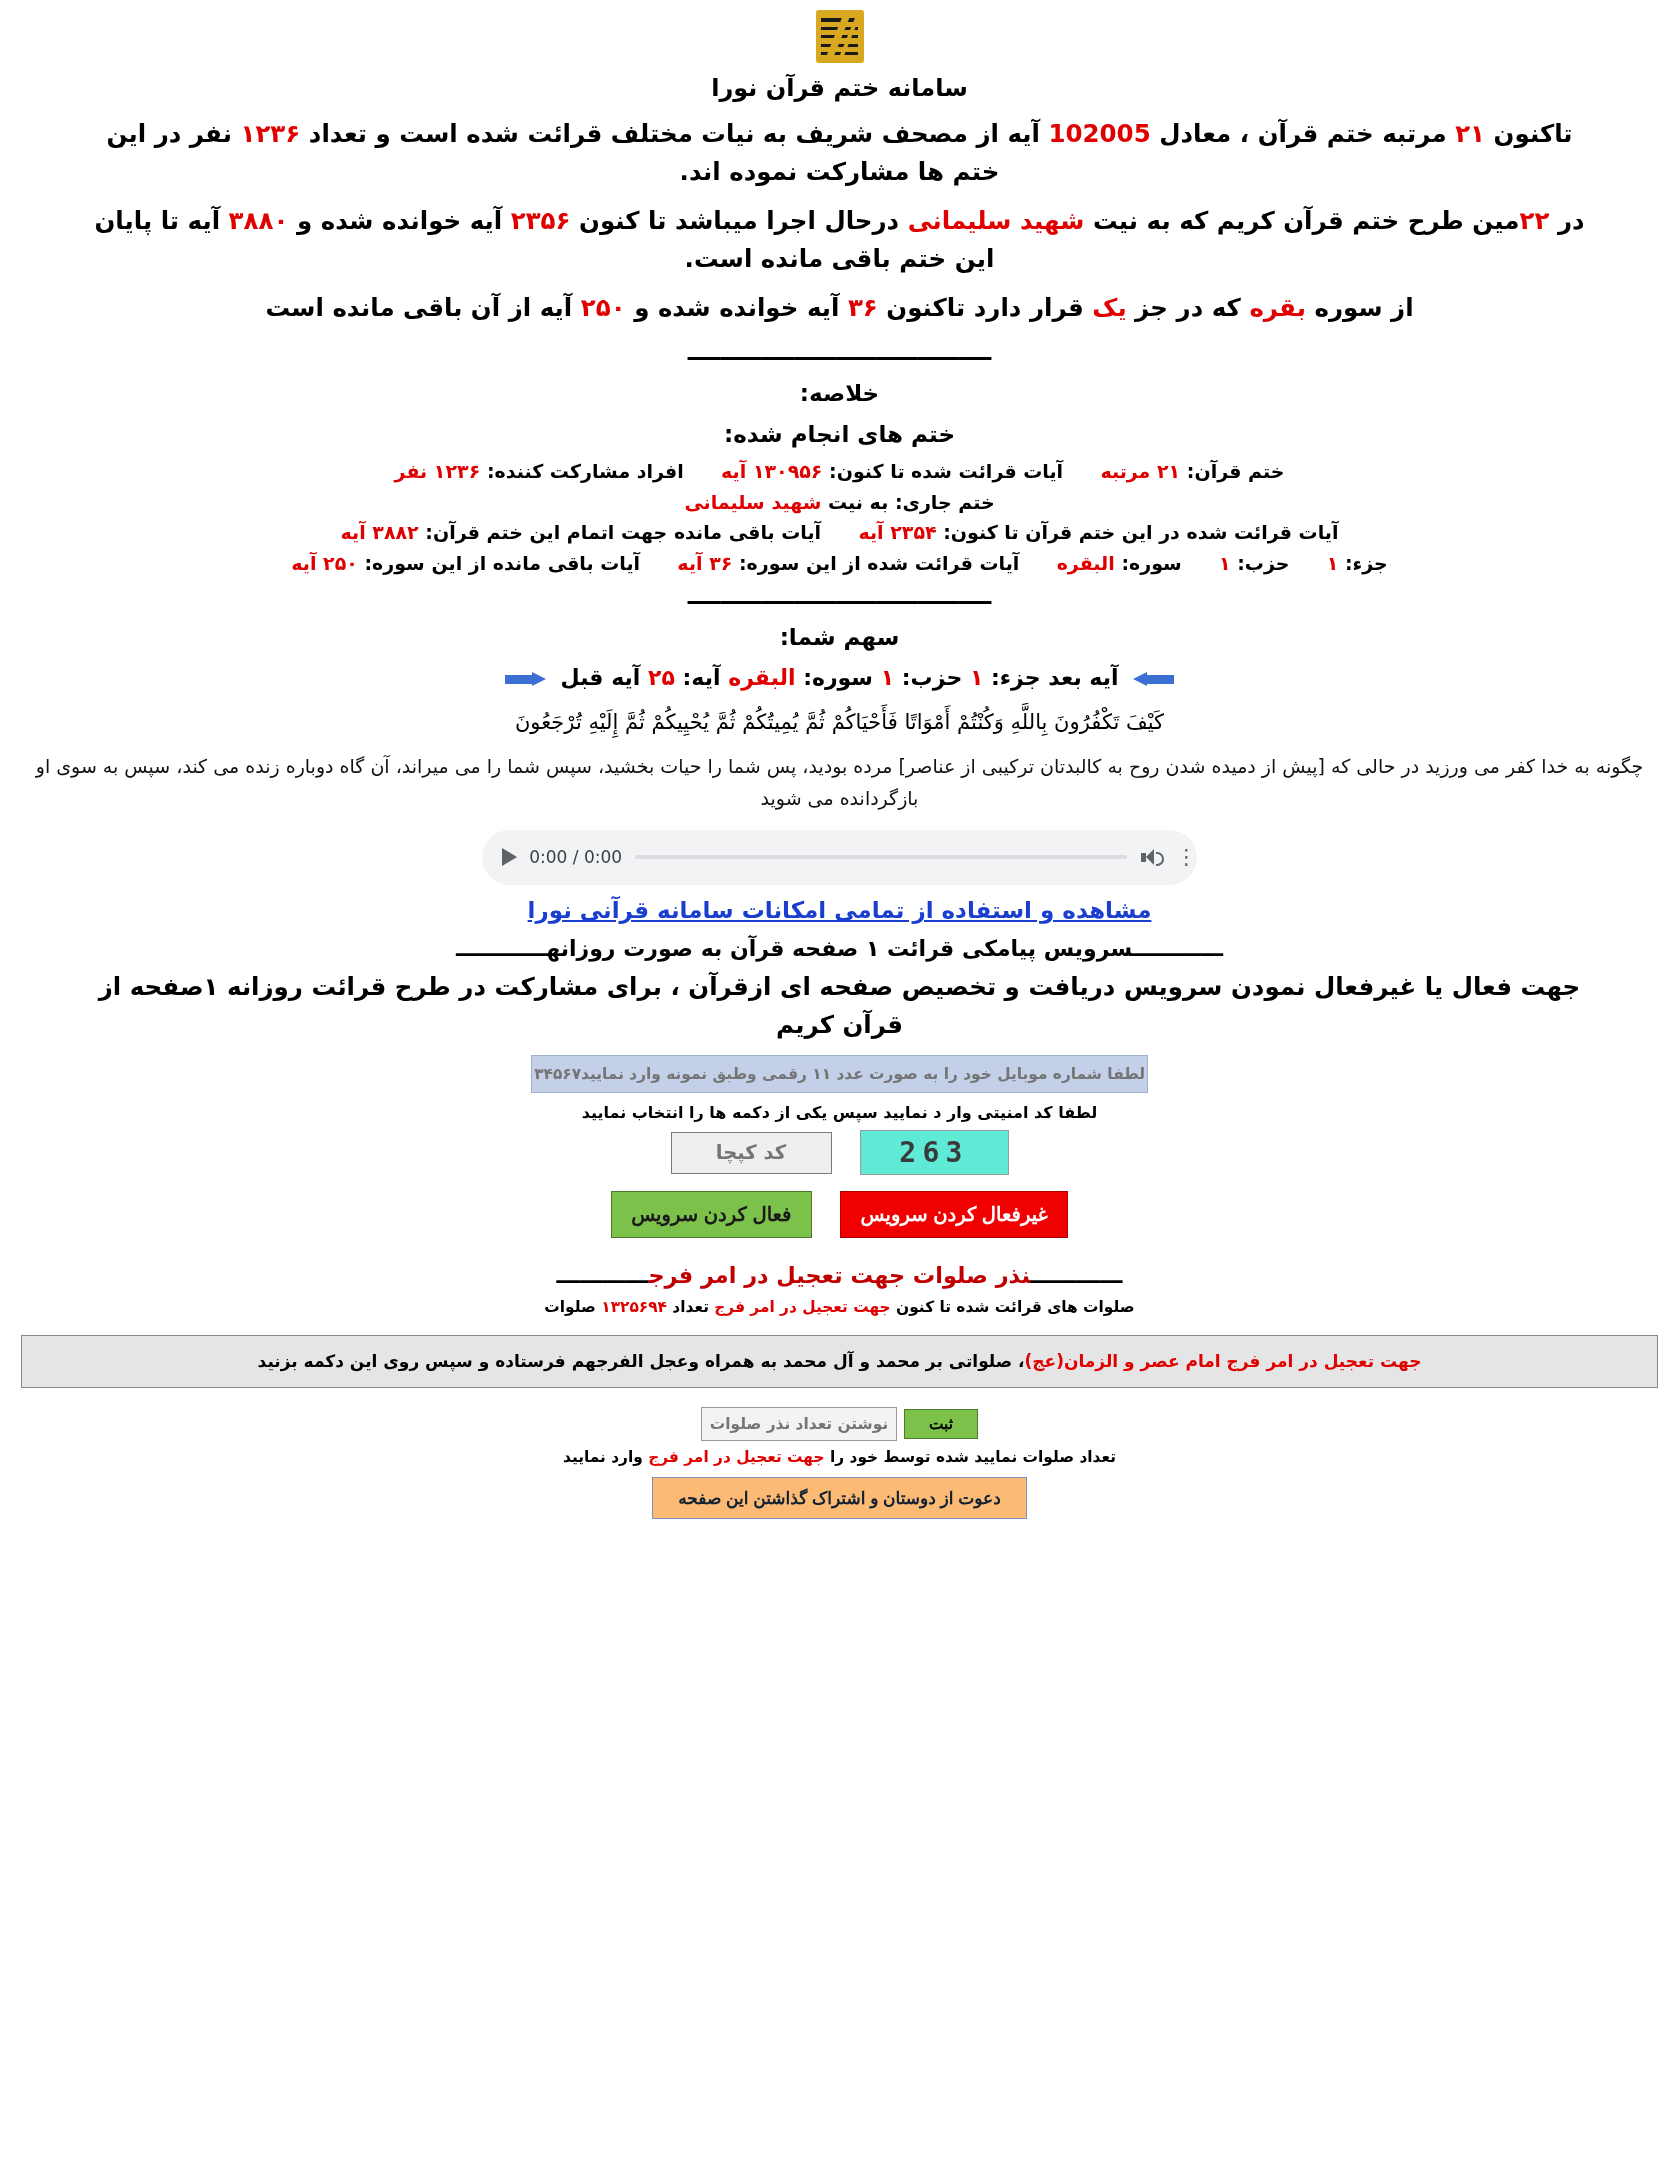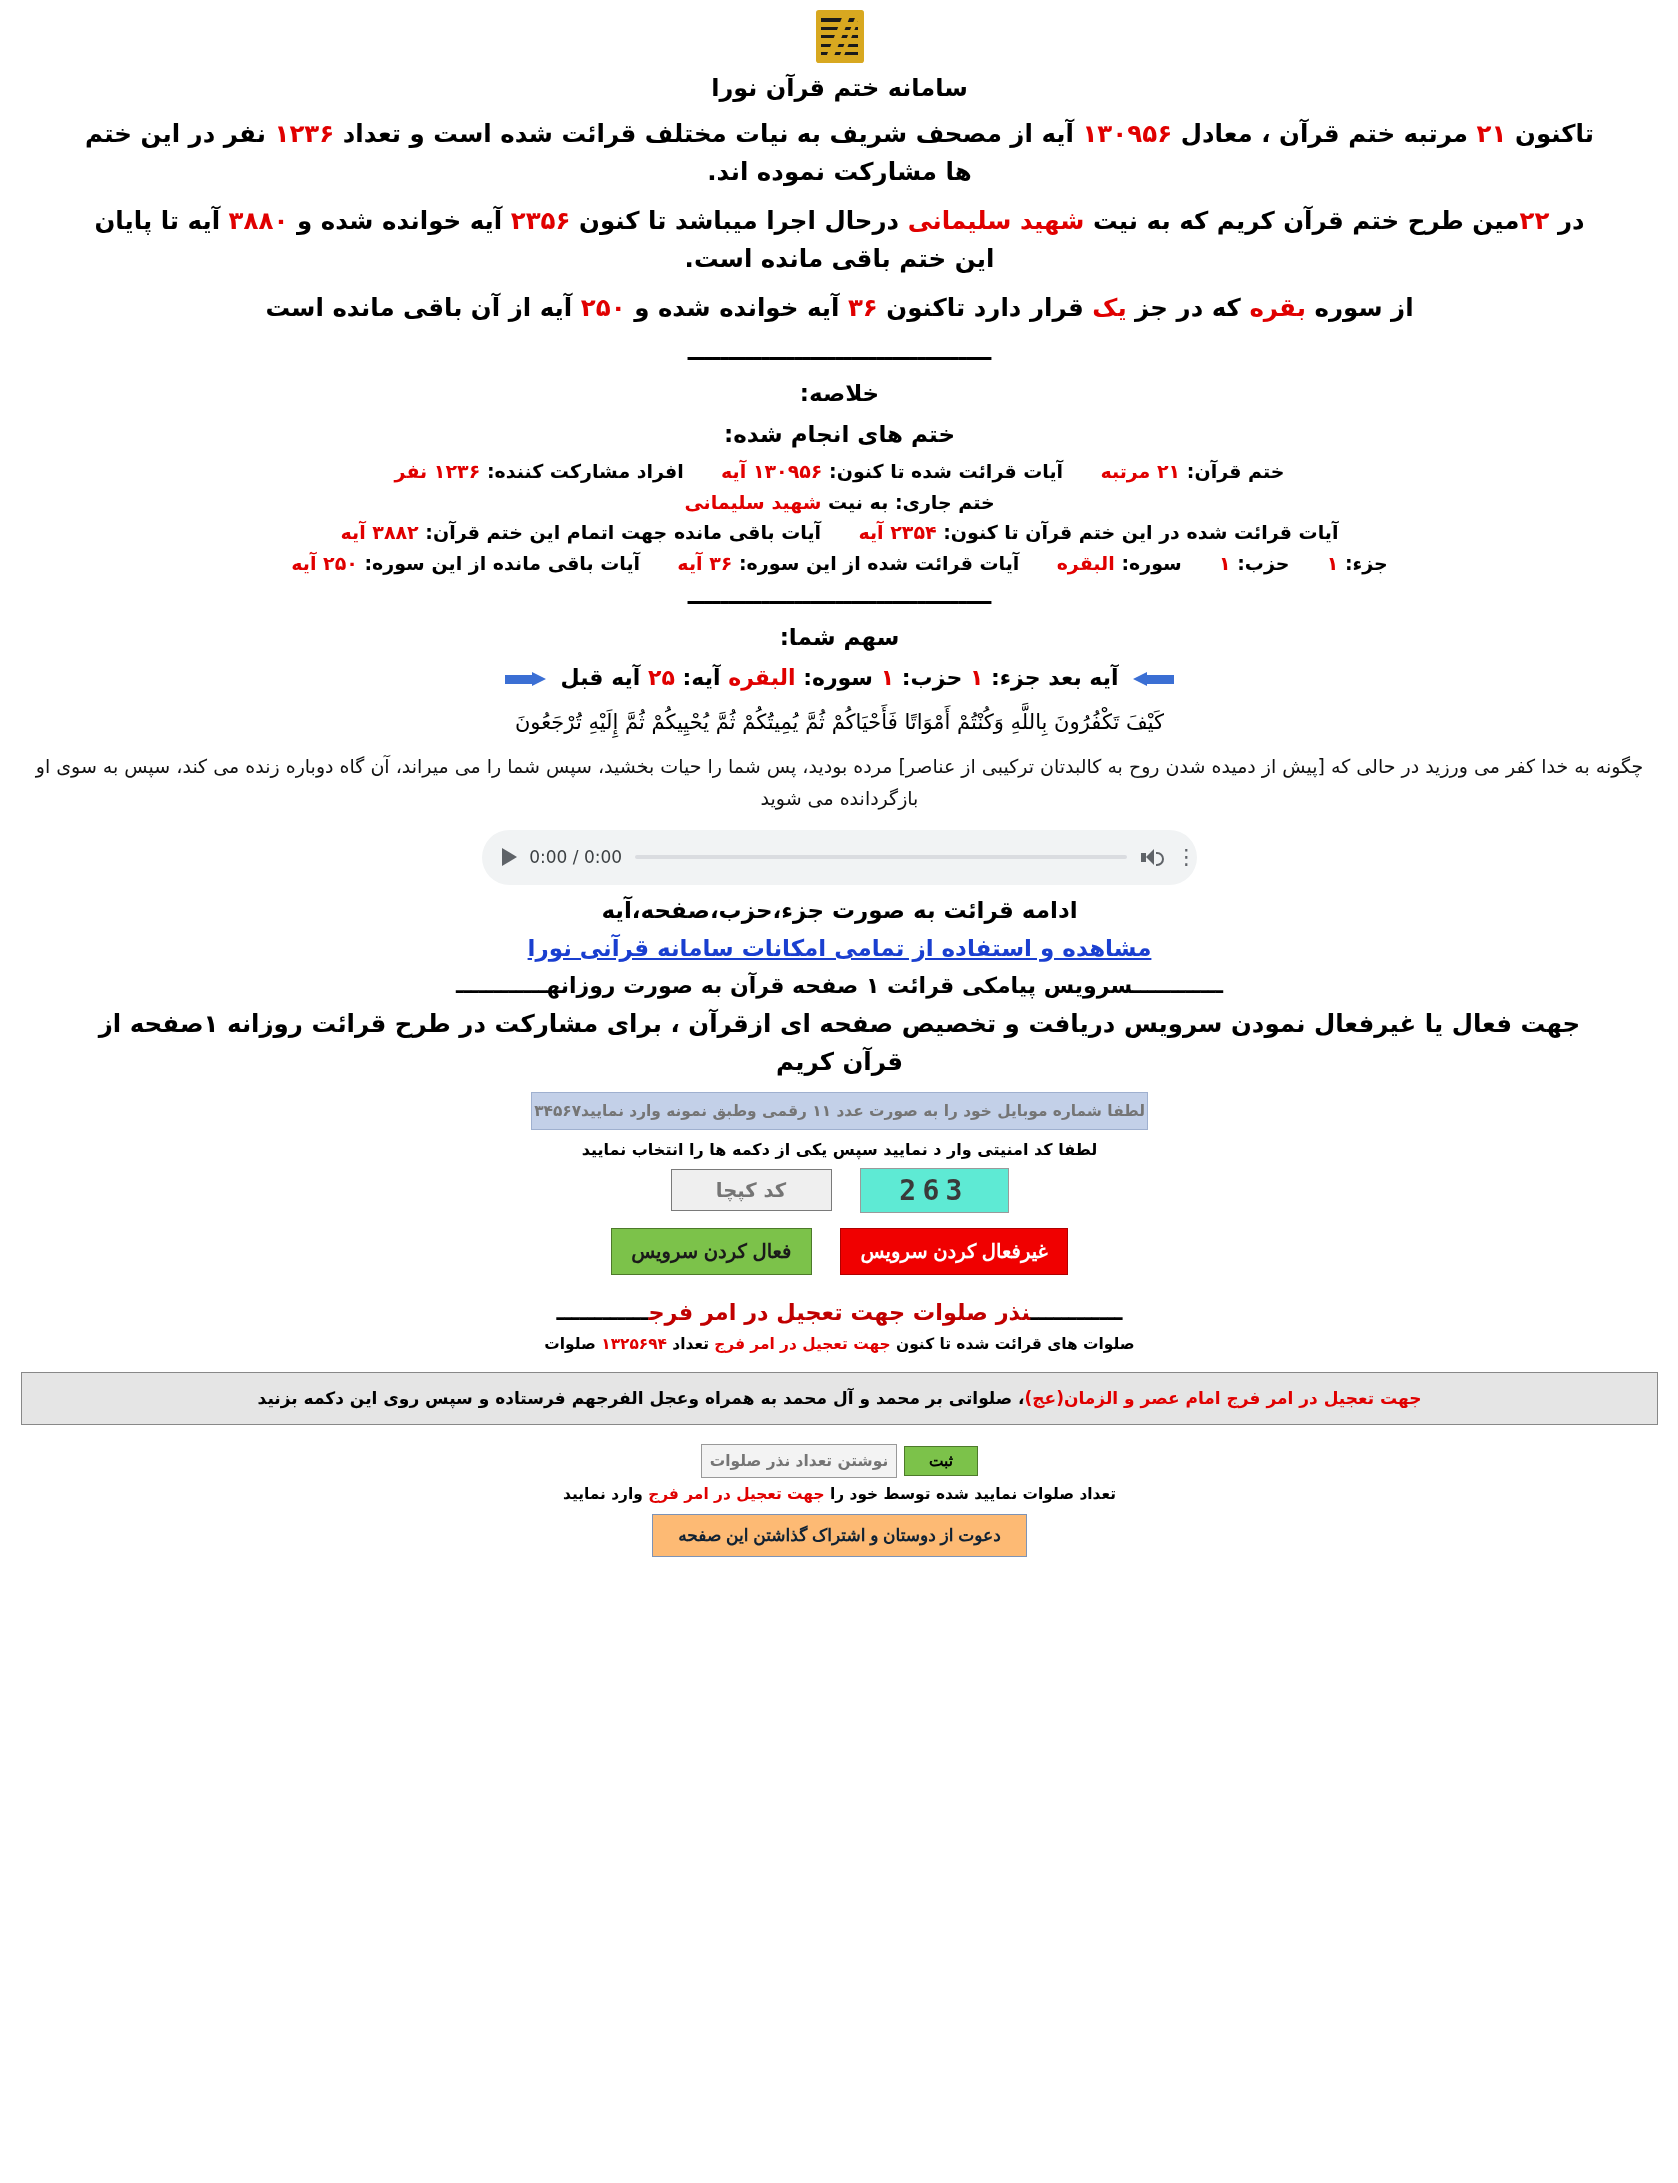--- a/index.html
+++ b/index.html
@@ -390,21 +390,21 @@
       <span class="bar b4"></span>
       <span class="bar b5"></span>
       <span class="slash"></span>
       <span class="slash2"></span>
     </span>
   </div>
 
   <h1 class="site-title">سامانه ختم قرآن نورا</h1>
 
   <div class="para">
-    <span>تاکنون </span><span class="red">۲۱</span><span> مرتبه ختم قرآن ، معادل </span><span class="red">۱۳۰۹۵۶</span><span> آیه از مصحف شریف به نیات مختلف قرائت شده است و تعداد </span><span class="red">۱۲۳۶</span><span> نفر در این ختم ها مشارکت نموده اند.</span>
+    <span>تاکنون </span><span class="red">۲۱</span><span> مرتبه ختم قرآن ، معادل </span><span class="red">102005</span><span> آیه از مصحف شریف به نیات مختلف قرائت شده است و تعداد </span><span class="red">۱۲۳۶</span><span> نفر در این ختم ها مشارکت نموده اند.</span>
   </div>
 
   <div class="para">
     <span>در </span><span class="red">۲۲</span><span>مین طرح ختم قرآن کریم که به نیت </span><span class="red">شهید سلیمانی</span><span> درحال اجرا میباشد تا کنون </span><span class="red">۲۳۵۶</span><span> آیه خوانده شده و </span><span class="red">۳۸۸۰</span><span> آیه تا پایان این ختم باقی مانده است.</span>
   </div>
 
   <div class="para">
     <span>از سوره </span><span class="red">بقره</span><span> که در جز </span><span class="red">یک</span><span> قرار دارد تاکنون </span><span class="red">۳۶</span><span> آیه خوانده شده و </span><span class="red">۲۵۰</span><span> آیه از آن باقی مانده است</span>
   </div>
 
@@ -488,21 +488,20 @@
       <span class="track"></span>
       <span class="vol">
           <span class="spk"></span>
           <span class="cone"></span>
           <span class="wave"></span>
         </span>
       <span class="dots">⋮</span>
     </div>
   </div>
 
-  <div class="link-line">ادامه قرائت به صورت جزء،حزب،صفحه،آیه</div>
 
   <div class="link-line">
     <a href="#">مشاهده و استفاده از تمامی امکانات سامانه قرآنی نورا</a>
   </div>
 
   <div class="dash-heading">ــــــــــــسرویس پیامکی قرائت ۱ صفحه قرآن به صورت روزانهــــــــــــ</div>
 
   <div class="para">جهت فعال یا غیرفعال نمودن سرویس دریافت  و تخصیص صفحه ای ازقرآن ، برای مشارکت در طرح قرائت روزانه ۱صفحه از قرآن کریم</div>
 
   <div class="sms-input-wrap">

